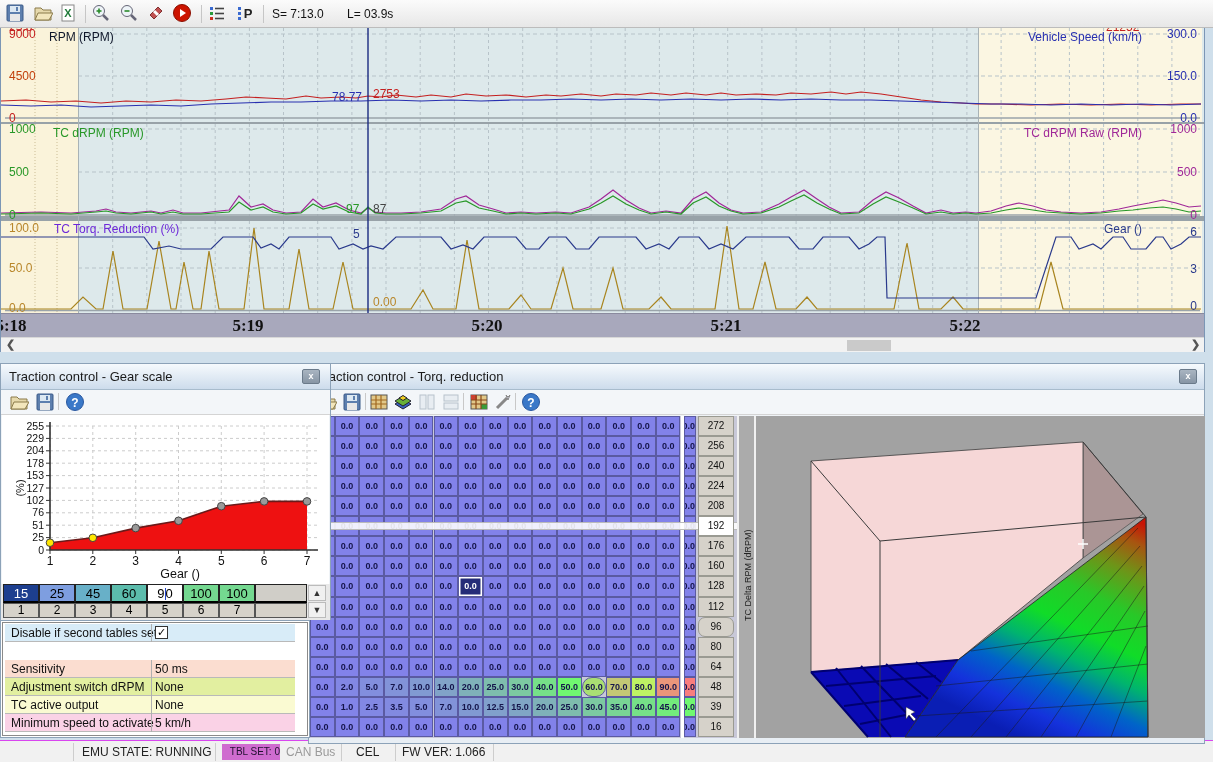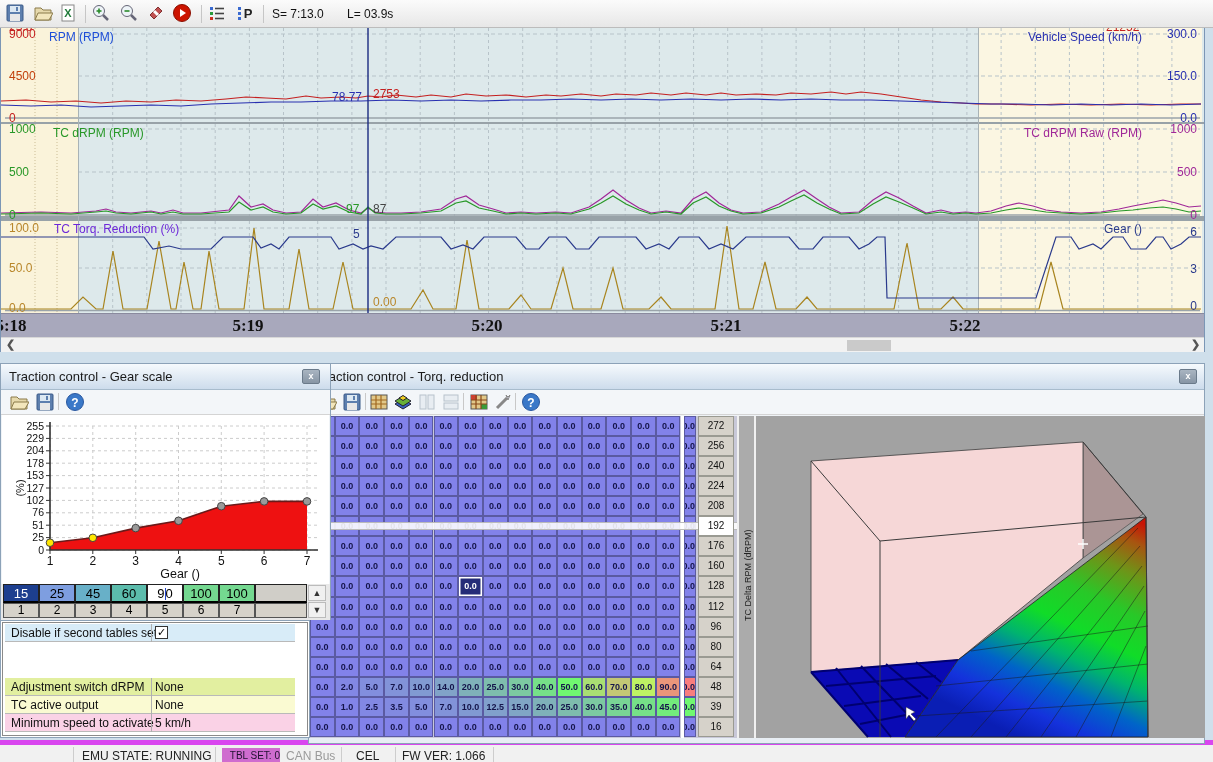--- a/index.html
+++ b/index.html
@@ -22,21 +22,21 @@
   .win { position:absolute; background:#eff3f7; border:1px solid #8ca2b8; }
   .titlebar { position:relative; height:26px; background:linear-gradient(#f6fafd,#cddcec); border-bottom:1px solid #a8bccd; font-size:13px; color:#1a1a1a; padding:5px 0 0 8px; white-space:nowrap; overflow:hidden; }
   .closebtn { position:absolute; top:5px; width:18px; height:15px; background:linear-gradient(#a9b5c1,#8априд);
   }
   .closebtn { position:absolute; top:5px; width:18px; height:15px; background:linear-gradient(#a9b5c1,#8795a5); border:1px solid #6a7a8a; border-radius:2px; color:#fff; font-size:9px; font-weight:bold; text-align:center; line-height:13px; }
   .wtoolbar { position:relative; height:25px; background:#f3f6f9; border-bottom:1px solid #d4d4d4; }
   .wico { position:absolute; top:2px; width:20px; height:20px; }
   .wsep { position:absolute; top:3px; width:1px; height:17px; background:#c8c8c8; }
   .cell { position:absolute; font-size:9px; font-weight:bold; color:#14144a; text-align:center; border:1px solid #5a5aa2; }
   .rowhdr { position:absolute; font-size:10px; color:#111; text-align:center; background:#d6d2ca; border:1px solid #9a9a92; }
-  #statusbar { position:absolute; left:0; top:740px; width:1213px; height:22px; background:#f1f1f1; border-top:5px solid #d946ef; font-size:12px; color:#222; }
+  #statusbar { position:absolute; left:0; top:740px; width:1213px; height:22px; background:#f1f1f1; border-top:1px solid #d946ef; font-size:12px; color:#222; }
   .sdiv { position:absolute; top:2px; height:18px; width:1px; background:#cdcdcd; }
   .stext { position:absolute; top:4px; white-space:nowrap; }
   .setrow { position:absolute; left:2px; width:290px; height:18px; border-bottom:1px solid #b9b9b9; font-size:12px; color:#111; }
   .setlabel { position:absolute; left:6px; top:2px; }
   .setvalue { position:absolute; left:150px; top:2px; }
   .setdiv { position:absolute; left:146px; top:0; width:1px; height:18px; background:#b0b0b0; }
   .gcellv { position:absolute; top:0; height:19px; border:1px solid #222; font-size:13px; text-align:center; line-height:17px; color:#000; }
   .gcellg { position:absolute; top:0; height:15px; background:#d6d2ca; border:1px solid #555; font-size:12px; text-align:center; line-height:13px; color:#000; }
 </style>
 </head>
@@ -116,21 +116,21 @@
       <path d="M4 90 H1199 M4 187 H1199 M4 282.5 H1199" stroke="#9aa4aa" stroke-width="1.6" fill="none"></path>
       <path d="M77.5 0 V285 M977.5 0 V285" stroke="#a8b2b6" fill="none"></path>
       <polyline points="0,73 25,72 50,74 75,73 100,75 125,73 150,74 175,72 200,73 225,71 245,69 265,70 285,71 305,68 320,70 340,69 355,70 367,68 380,69 395,67 415,69 430,67 450,69 465,66 485,68 505,67 525,69 545,67 560,68 580,66 600,68 615,66 635,67 650,65 670,67 685,65 705,67 720,65 735,67 755,66 775,67 790,65 810,66 830,64 845,66 860,64 880,66 900,69 920,72 940,74 960,75 975,76 1000,76 1030,77 1060,76 1090,77 1120,76 1150,77 1180,76 1200,76" fill="none" stroke="#c42020" stroke-width="1.2"></polyline>
       <polyline points="0,77 30,78 60,77 90,79 120,78 150,77 180,78 210,76 240,75 270,74 300,74 330,73 360,73 390,72 420,73 450,72 480,73 510,72 540,72 570,71 600,72 630,71 660,72 690,71 720,72 750,71 780,72 810,71 840,72 870,72 900,73 930,74 960,75 990,76 1020,76 1050,77 1080,76 1110,77 1140,76 1170,77 1200,76" fill="none" stroke="#2830b0" stroke-width="1.2"></polyline>
       <polyline points="0,185 40,184 70,185 95,183 105,181 115,184 130,185 150,183 160,185 172,182 182,185 200,185 228,182 238,168 250,179 262,176 272,182 285,185 300,184 312,171 322,179 335,175 348,182 360,185 367,180 374,184 385,185 400,185 420,184 440,181 455,171 465,168 478,177 492,181 505,185 520,184 535,185 555,184 570,185 588,179 600,171 612,162 625,172 638,180 650,185 665,183 680,185 692,171 705,164 718,175 730,182 742,185 760,184 778,176 790,169 803,162 816,171 828,179 840,185 858,184 872,172 885,164 898,170 912,178 925,185 940,182 952,185 965,184 975,185 990,183 1005,178 1018,175 1032,178 1045,182 1060,184 1080,185 1100,184 1118,181 1132,178 1148,175 1162,172 1175,175 1188,179 1200,178" fill="none" stroke="#a02898" stroke-width="1.2"></polyline>
       <polyline points="0,186 40,185 70,186 95,184 105,183 115,185 130,186 150,184 160,186 172,184 182,186 200,186 228,184 238,174 250,182 262,179 272,184 285,186 300,185 312,176 322,181 335,178 348,184 360,186 367,179 374,185 385,186 400,186 420,185 440,183 455,175 465,173 478,180 492,183 505,186 520,185 535,186 555,185 570,186 588,181 600,175 612,168 625,176 638,182 650,186 665,184 680,186 692,175 705,169 718,178 730,183 742,186 760,185 778,179 790,173 803,167 816,175 828,181 840,186 858,185 872,176 885,169 898,174 912,180 925,186 940,184 952,186 965,185 975,186 990,185 1005,182 1018,180 1032,182 1045,184 1060,185 1080,186 1100,185 1118,183 1132,182 1148,180 1162,179 1175,181 1188,184 1200,183" fill="none" stroke="#289828" stroke-width="1.2"></polyline>
       <polyline points="0,281 70,281 82,269 95,281 102,281 112,223 122,281 146,281 158,213 170,281 175,281 183,234 192,281 200,281 208,223 218,281 243,281 253,200 263,281 288,281 298,221 308,281 332,281 342,234 352,281 380,281 410,281 422,262 432,281 455,281 466,212 478,281 508,281 520,267 530,281 550,281 562,240 572,281 600,281 612,240 622,281 648,281 660,269 670,281 714,281 726,198 738,281 752,281 764,234 775,281 795,281 806,269 816,281 893,281 906,215 918,281 940,281 952,269 962,281 1038,281 1050,234 1062,281 1150,281 1200,281" fill="none" stroke="#a8841e" stroke-width="1.2"></polyline>
       <polyline points="0,209 143,209 152,221 168,218 180,221 210,221 222,209 252,209 260,220 270,216 278,221 288,209 330,209 338,221 352,216 362,221 370,218 382,221 395,209 440,209 450,221 462,217 472,221 483,209 515,209 525,221 538,221 548,209 565,209 575,221 588,221 598,209 635,209 645,221 658,216 668,221 678,209 698,209 708,221 720,216 732,221 745,209 788,209 798,221 812,221 822,209 848,209 858,221 868,216 876,209 884,209 886,270 1035,270 1055,209 1070,209 1078,221 1092,216 1100,221 1112,209 1122,209 1130,221 1145,221 1155,209 1162,209 1170,221 1180,216 1188,209 1200,209" fill="none" stroke="#2a3a8c" stroke-width="1.2"></polyline>
       <line x1="367" x2="367" y1="0" y2="285" stroke="#1a2a80" stroke-width="1.4"></line>
     </svg>
-    <div class="glabel" style="left:48px;top:2px;color:#1d4ed8">RPM (RPM)</div>
+    <div class="glabel" style="left:48px;top:2px;color:#0f172a">RPM (RPM)</div>
     <div class="glabel" style="left:8px;top:-1px;color:#c42020">9000</div>
     <div class="glabel" style="left:8px;top:41px;color:#c2410c">4500</div>
     <div class="glabel" style="left:8px;top:83px;color:#c42020">0</div>
     <div class="glabel" style="right:62px;top:2px;color:#2830b0">Vehicle Speed (km/h)</div>
     <div class="glabel" style="right:7px;top:-1px;color:#2830b0;">300.0</div>
     <div class="glabel" style="right:7px;top:41px;color:#2830b0;">150.0</div>
     <div class="glabel" style="right:7px;top:83px;color:#2830b0;">0.0</div>
     <div class="glabel" style="left:331px;top:62px;color:#2830b0">78.77</div>
     <div class="glabel" style="left:372px;top:59px;color:#c42020">2753</div>
     <div class="glabel" style="left:52px;top:98px;color:#289828">TC dRPM (RPM)</div>
@@ -260,20 +260,25 @@
       <div style="position:absolute;left:307px;top:18px;width:18px;height:16px;background:#f0f0f0;border:1px solid #bbb;text-align:center;font-size:9px;color:#333;line-height:14px">▼</div>
     </div>
   </div>
 
 <div id="setwin" class="win" style="left:0; top:620px; width:310px; height:118px; z-index:20; background:#fff;">
     <div style="position:absolute;left:1px;top:1px;width:306px;height:114px;border:1px solid #8a8a8a;background:#fff">
       <div class="setrow" style="top:1px;background:#d8ecf8">
         <div class="setlabel">Disable if second tables set</div>
         <div class="setdiv"></div>
         <div style="position:absolute;left:150px;top:2px;width:13px;height:13px;background:#fff;border:1.5px solid #333;font-size:11px;line-height:11px;text-align:center;color:#000">✓</div>
+      </div>
+      <div class="setrow" style="top:37px;background:#fbddd0">
+        <div class="setlabel">Sensitivity</div>
+        <div class="setdiv"></div>
+        <div class="setvalue">50 ms</div>
       </div>
       <div class="setrow" style="top:55px;background:#e2efa0">
         <div class="setlabel">Adjustment switch dRPM</div>
         <div class="setdiv"></div>
         <div class="setvalue">None</div>
       </div>
       <div class="setrow" style="top:73px;background:#fafad2">
         <div class="setlabel">TC active output</div>
         <div class="setdiv"></div>
         <div class="setvalue">None</div>
@@ -547,21 +552,21 @@
       <div class="cell" style="left:25.7px;top:260.78px;width:24.7px;height:20.06px;line-height:18.06px;background:rgb(130,135,229);">2.0</div>
       <div class="cell" style="left:50.4px;top:260.78px;width:24.7px;height:20.06px;line-height:18.06px;background:rgb(130,142,222);">5.0</div>
       <div class="cell" style="left:75.1px;top:260.78px;width:24.7px;height:20.06px;line-height:18.06px;background:rgb(130,147,217);">7.0</div>
       <div class="cell" style="left:99.8px;top:260.78px;width:24.7px;height:20.06px;line-height:18.06px;background:rgb(129,154,210);">10.0</div>
       <div class="cell" style="left:124.5px;top:260.78px;width:24.7px;height:20.06px;line-height:18.06px;background:rgb(129,163,200);">14.0</div>
       <div class="cell" style="left:149.2px;top:260.78px;width:24.7px;height:20.06px;line-height:18.06px;background:rgb(127,177,185);">20.0</div>
       <div class="cell" style="left:173.9px;top:260.78px;width:24.7px;height:20.06px;line-height:18.06px;background:rgb(126,189,173);">25.0</div>
       <div class="cell" style="left:198.6px;top:260.78px;width:24.7px;height:20.06px;line-height:18.06px;background:rgb(124,201,161);">30.0</div>
       <div class="cell" style="left:223.29999999999998px;top:260.78px;width:24.7px;height:20.06px;line-height:18.06px;background:rgb(118,224,136);">40.0</div>
       <div class="cell" style="left:248px;top:260.78px;width:24.7px;height:20.06px;line-height:18.06px;background:rgb(112,248,112);">50.0</div>
-      <div class="cell" style="left:272.7px;top:260.78px;width:24.7px;height:20.06px;line-height:18.06px;background:rgb(169,223,115);">60.0</div>
+      <div class="cell" style="left:272.7px;top:260.78px;width:24.7px;height:20.06px;line-height:18.06px;background:rgb(169,223,115);border-radius:10px;">60.0</div>
       <div class="cell" style="left:297.4px;top:260.78px;width:24.7px;height:20.06px;line-height:18.06px;background:rgb(195,199,117);">70.0</div>
       <div class="cell" style="left:322.09999999999997px;top:260.78px;width:24.7px;height:20.06px;line-height:18.06px;background:#bef264;">80.0</div>
       <div class="cell" style="left:346.8px;top:260.78px;width:24.7px;height:20.06px;line-height:18.06px;background:rgb(234,150,122);">90.0</div>
       <div class="cell" style="direction:rtl;overflow:hidden;left:375px;top:260.78px;width:12px;height:20.06px;line-height:18.06px;background:rgb(250,125,125);">100.0</div>
       <div class="cell" style="left:1px;top:280.84px;width:24.7px;height:20.06px;line-height:18.06px;background:rgb(130,130,234);">0.0</div>
       <div class="cell" style="left:25.7px;top:280.84px;width:24.7px;height:20.06px;line-height:18.06px;background:rgb(130,132,232);">1.0</div>
       <div class="cell" style="left:50.4px;top:280.84px;width:24.7px;height:20.06px;line-height:18.06px;background:rgb(130,136,228);">2.5</div>
       <div class="cell" style="left:75.1px;top:280.84px;width:24.7px;height:20.06px;line-height:18.06px;background:rgb(130,138,225);">3.5</div>
       <div class="cell" style="left:99.8px;top:280.84px;width:24.7px;height:20.06px;line-height:18.06px;background:rgb(130,142,222);">5.0</div>
       <div class="cell" style="left:124.5px;top:280.84px;width:24.7px;height:20.06px;line-height:18.06px;background:rgb(130,147,217);">7.0</div>
@@ -598,21 +603,21 @@
       <div class="rowhdr" style="left:0;top:0px;width:36px;height:20.06px;line-height:18.06px;">272</div>
       <div class="rowhdr" style="left:0;top:20.06px;width:36px;height:20.06px;line-height:18.06px;">256</div>
       <div class="rowhdr" style="left:0;top:40.12px;width:36px;height:20.06px;line-height:18.06px;">240</div>
       <div class="rowhdr" style="left:0;top:60.17999999999999px;width:36px;height:20.06px;line-height:18.06px;">224</div>
       <div class="rowhdr" style="left:0;top:80.24px;width:36px;height:20.06px;line-height:18.06px;">208</div>
       <div class="rowhdr" style="left:0;top:100.3px;width:36px;height:20.06px;line-height:18.06px;background:#fff;">192</div>
       <div class="rowhdr" style="left:0;top:120.35999999999999px;width:36px;height:20.06px;line-height:18.06px;">176</div>
       <div class="rowhdr" style="left:0;top:140.42px;width:36px;height:20.06px;line-height:18.06px;">160</div>
       <div class="rowhdr" style="left:0;top:160.48px;width:36px;height:20.06px;line-height:18.06px;">128</div>
       <div class="rowhdr" style="left:0;top:180.54px;width:36px;height:20.06px;line-height:18.06px;">112</div>
-      <div class="rowhdr" style="left:0;top:200.6px;width:36px;height:20.06px;line-height:18.06px;">96</div>
+      <div class="rowhdr" style="left:0;top:200.6px;width:36px;height:20.06px;line-height:18.06px;border-radius:7px;">96</div>
       <div class="rowhdr" style="left:0;top:220.66px;width:36px;height:20.06px;line-height:18.06px;">80</div>
       <div class="rowhdr" style="left:0;top:240.71999999999997px;width:36px;height:20.06px;line-height:18.06px;">64</div>
       <div class="rowhdr" style="left:0;top:260.78px;width:36px;height:20.06px;line-height:18.06px;">48</div>
       <div class="rowhdr" style="left:0;top:280.84px;width:36px;height:20.06px;line-height:18.06px;">39</div>
       <div class="rowhdr" style="left:0;top:300.9px;width:36px;height:20.06px;line-height:18.06px;">16</div>
     </div>
     <div style="position:absolute;left:428px;top:52px;width:19px;height:322px;background:#ababab;border-left:2px solid #f0f0f0;border-right:2px solid #f0f0f0">
       <div style="position:absolute;left:-36px;top:155px;width:90px;transform:rotate(-90deg);font-size:9px;color:#222;text-align:center;white-space:nowrap">TC Delta RPM (dRPM)</div>
     </div>
     <svg width="449" height="322" viewBox="0 0 449 322" style="position: absolute; left: 447px; top: 52px;">

